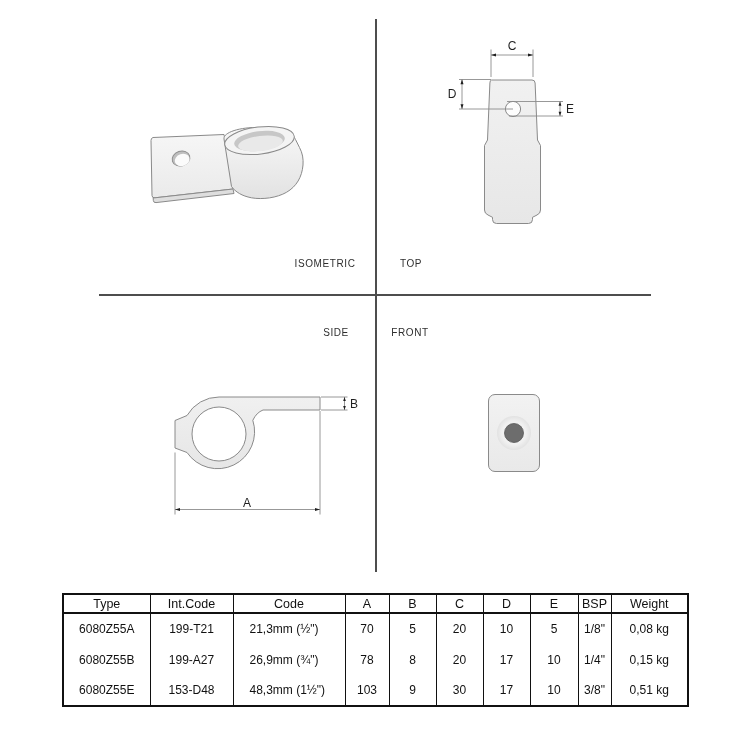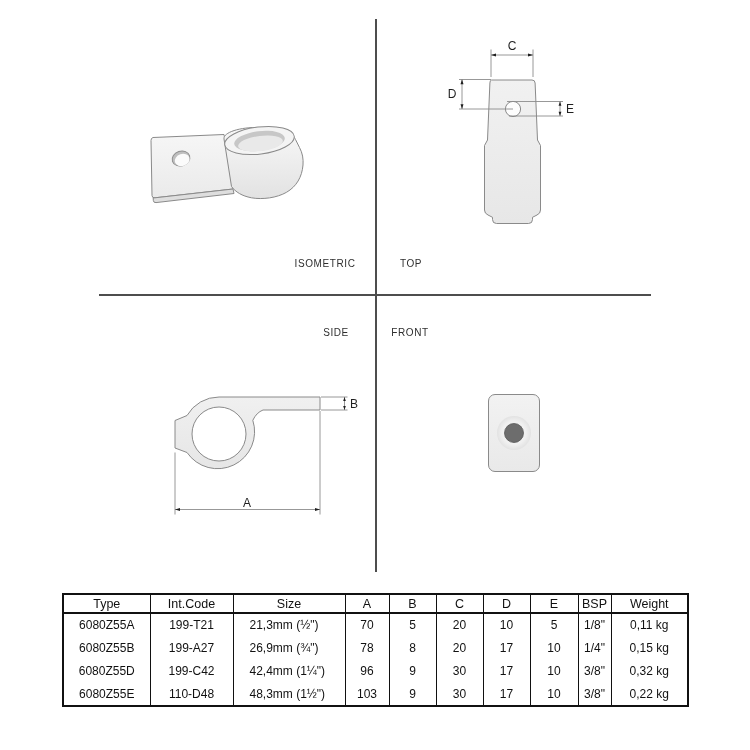--- a/index.html
+++ b/index.html
@@ -180,75 +180,63 @@
         <col style="width:47px">
       <col style="width:47px">
         <col style="width:48px">
         <col style="width:33px">
         <col style="width:77px">
     </colgroup>
     <thead>
       <tr>
         <th>Type</th>
         <th>Int.Code</th>
-        <th>Size</th>
+        <th>Code</th>
         <th>A</th>
         <th>B</th>
         <th>C</th>
         <th>D</th>
         <th>E</th>
         <th>BSP</th>
         <th>Weight</th>
       </tr>
     </thead>
     <tbody>
         <tr>
           <td>6080Z55A</td>
           <td>199-T21</td>
           <td class="col-size">21,3mm (½")</td>
           <td>70</td>
           <td>5</td>
           <td>20</td>
           <td>10</td>
           <td>5</td>
           <td>1/8"</td>
-          <td>0,11 kg</td>
+          <td>0,08 kg</td>
         </tr>
         <tr>
           <td>6080Z55B</td>
           <td>199-A27</td>
           <td class="col-size">26,9mm (¾")</td>
           <td>78</td>
           <td>8</td>
           <td>20</td>
           <td>17</td>
           <td>10</td>
           <td>1/4"</td>
           <td>0,15 kg</td>
         </tr>
         <tr>
-          <td>6080Z55D</td>
-          <td>199-C42</td>
-          <td class="col-size">42,4mm (1¼")</td>
-          <td>96</td>
-          <td>9</td>
-          <td>30</td>
-          <td>17</td>
-          <td>10</td>
-          <td>3/8"</td>
-          <td>0,32 kg</td>
-        </tr>
-        <tr>
           <td>6080Z55E</td>
-          <td>110-D48</td>
+          <td>153-D48</td>
           <td class="col-size">48,3mm (1½")</td>
           <td>103</td>
           <td>9</td>
           <td>30</td>
           <td>17</td>
           <td>10</td>
           <td>3/8"</td>
-          <td>0,22 kg</td>
+          <td>0,51 kg</td>
         </tr>
       </tbody>
   </table>
 
 </div>
 
 </body></html>

